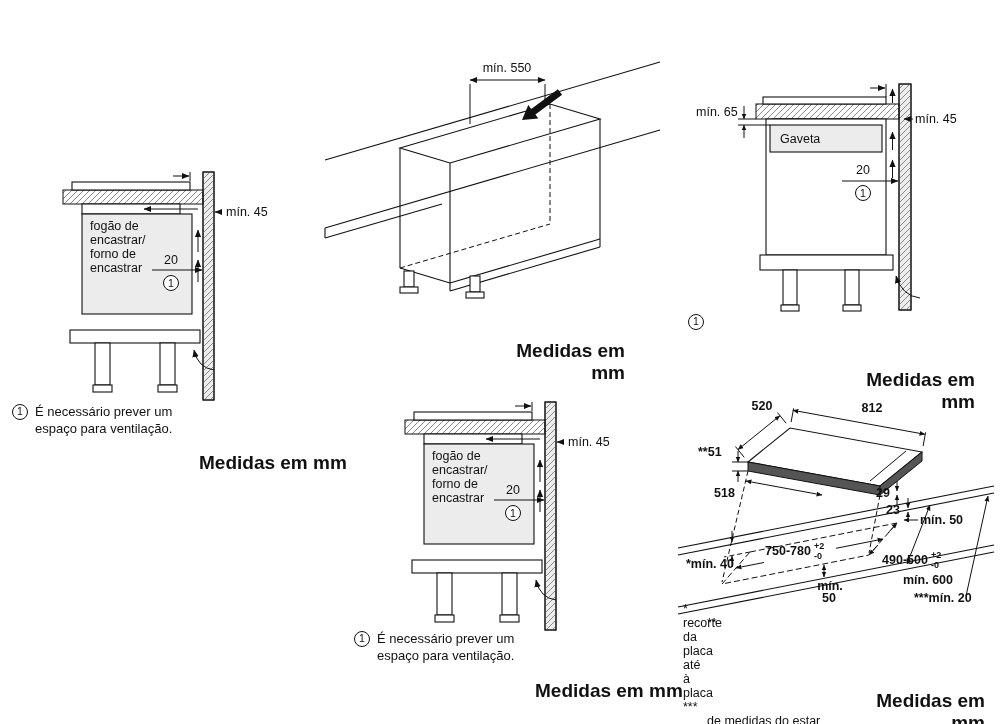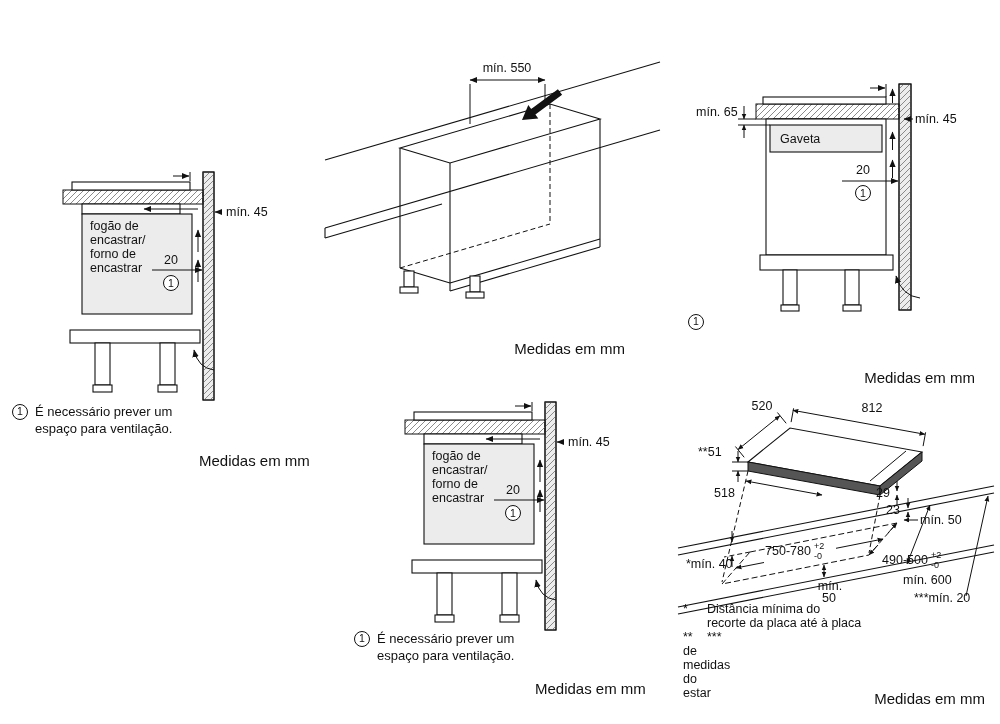--- a/index.html
+++ b/index.html
@@ -16,21 +16,21 @@
   .dim{stroke:#111;stroke-width:1;fill:none;}
   .dash{stroke:#111;stroke-width:1;fill:none;stroke-dasharray:5 3;}
   .graybox{fill:#ececec;stroke:#111;stroke-width:1.1;}
   .whitebox{fill:#fff;stroke:#111;stroke-width:1.1;}
   .darkface{fill:#555;stroke:#111;stroke-width:1;}
   .note{display:flex;gap:7px;font-size:13px;line-height:17px;}
   .marker-circle{
     flex:0 0 auto;width:16px;height:16px;border:1.3px solid #111;border-radius:50%;
     font-size:10.5px;line-height:13.5px;text-align:center;box-sizing:border-box;margin-top:1px;
   }
-  .units{font-size:15px;}
+  .units{font-size:19px;font-weight:bold;}
   .units.right{text-align:right;}
   .footnotes{display:grid;grid-template-columns:24px 1fr;font-size:12.5px;line-height:14px;}
 </style>
 </head>
 <body>
 
 <div class="abs" style="left:52px;top:168px;">
 <svg width="270" height="240" viewBox="0 0 270 240">
   <defs>
     <pattern id="hatch" patternUnits="userSpaceOnUse" width="6" height="6">
@@ -244,21 +244,21 @@
 
 <div class="abs note" style="left:354px;top:630px;">
   <div class="marker-circle">1</div>
   <div>
     <div>É necessário prever um</div>
     <div>espaço para ventilação.</div>
   </div>
 </div>
 <div class="abs units" style="left:535px;top:680px;">Medidas em mm</div>
 
-<div class="abs" style="left:672px;top:398px;">
+<div class="abs" style="left:672px;top:398px;font-weight:bold;">
 <svg width="328" height="218" viewBox="0 0 328 218">
   <g>
     <line x1="6" y1="150" x2="322" y2="88" class="ln"></line>
     <line x1="6" y1="157" x2="322" y2="95" class="ln"></line>
   </g>
   <g>
     <line x1="6" y1="209" x2="322" y2="147" class="ln"></line>
     <line x1="6" y1="216" x2="322" y2="154" class="ln"></line>
   </g>
   <g>
@@ -342,21 +342,20 @@
   </g>
   <g>
     <line x1="294" y1="198" x2="316" y2="98" class="dim" marker-end="url(#arrs)"></line>
     <text x="242" y="204">***mín. 20</text>
   </g>
 </svg>
 </div>
 
 <div class="abs footnotes" style="left:683px;top:602px;width:312px;">
   <div>*</div>
-  <div>Distância mínima do</div>
   <div></div>
   <div>recorte da placa até à placa</div>
   <div>**</div>
   <div>***</div>
   <div></div>
   <div></div>
   <div>de medidas do estar</div>
 </div>
 <div class="abs units right" style="left:855px;top:690px;width:130px;">Medidas em mm</div>
 

